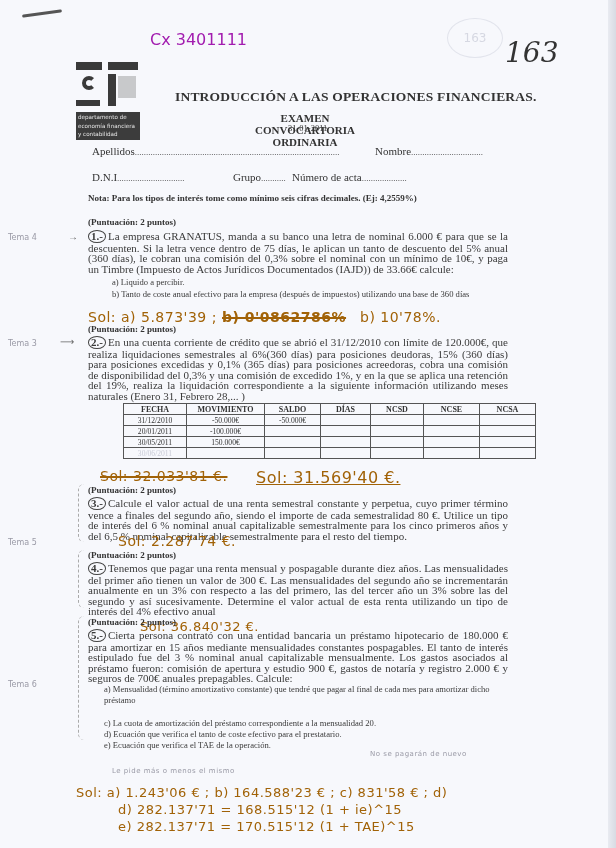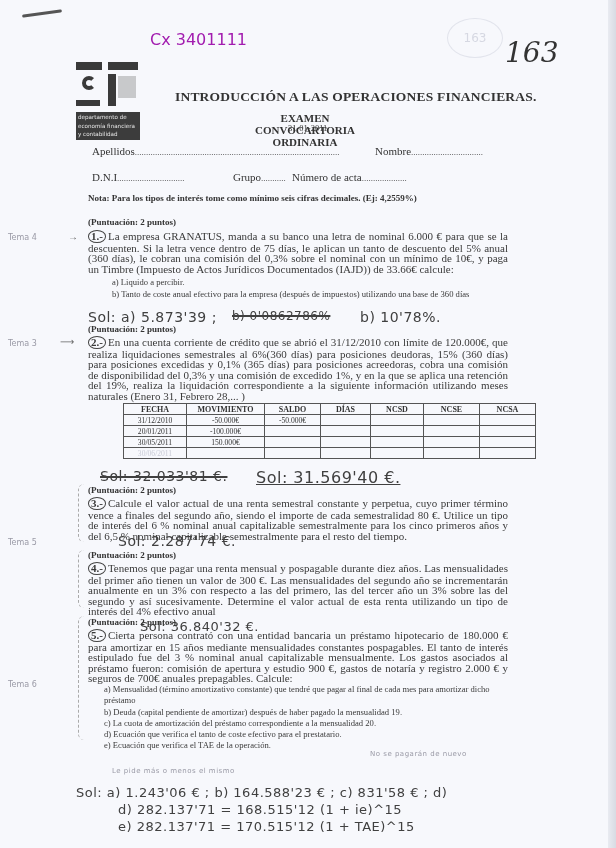--- a/index.html
+++ b/index.html
@@ -11,21 +11,21 @@
     position: relative;
   }
   .page { position: absolute; inset: 0; }
   .right-edge {
     position: absolute; right: 0; top: 0; width: 8px; height: 848px;
     background: linear-gradient(to right, #e9ebf1, #d8dbe3);
   }
   .abs { position: absolute; }
   .hand {
     font-family: "DejaVu Sans", sans-serif;
-    color: #404040;
+    color: #a16207;
     font-weight: normal;
     letter-spacing: 0.5px;
   }
   .faint { color: #c9cbd6; }
   .stroke-mark {
     position: absolute; left: 22px; top: 12px; width: 40px; height: 3px;
     background: #555; transform: rotate(-8deg); border-radius: 2px;
   }
   .page-num {
     position: absolute; left: 505px; top: 36px;
@@ -134,21 +134,21 @@
 
   <div class="q-points" style="left:88px;top:217px;">(Puntuación: 2 puntos)</div>
   <div class="margin-note" style="left:8px;top:233px;">Tema 4</div>
   <div class="arrow" style="left:68px;top:231px;">→</div>
   <div class="q-text" style="left:88px;top:230px;width:420px;">
     <span class="qnum">1.-</span><span>La empresa GRANATUS, manda a su banco una letra de nominal 6.000 € para que se la descuenten. Si la letra vence dentro de 75 días, le aplican un tanto de descuento del 5% anual (360 días), le cobran una comisión del 0,3% sobre el nominal con un mínimo de 10€, y paga un Timbre (Impuesto de Actos Jurídicos Documentados (IAJD)) de 33.66€ calcule:</span>
   </div>
   <div class="sub-item" style="left:112px;top:277px;width:400px;">a) Liquido a percibir.</div>
   <div class="sub-item" style="left:112px;top:289px;width:400px;">b) Tanto de coste anual efectivo para la empresa (después de impuestos) utilizando una base de 360 días</div>
   <div class="abs hand" style="left:88px;top:309px;font-size:14px;">Sol: a) 5.873'39 ;</div>
-  <div class="abs hand strike" style="left:232px;top:309px;font-size:12px;">b) 0'0862786%</div>
+  <div class="abs hand strike" style="left:222px;top:309px;font-size:14px;font-weight:bold;">b) 0'0862786%</div>
   <div class="abs hand" style="left:360px;top:309px;font-size:14px;">b) 10'78%.</div>
 
   <div class="q-points" style="left:88px;top:324px;">(Puntuación: 2 puntos)</div>
   <div class="margin-note" style="left:8px;top:339px;">Tema 3</div>
   <div class="arrow" style="left:60px;top:336px;">⟶</div>
   <div class="q-text" style="left:88px;top:336px;width:420px;">
     <span class="qnum">2.-</span><span>En una cuenta corriente de crédito que se abrió el 31/12/2010 con límite de 120.000€, que realiza liquidaciones semestrales al 6%(360 días) para posiciones deudoras, 15% (360 días) para posiciones excedidas y 0,1% (365 días) para posiciones acreedoras, cobra una comisión de disponibilidad del 0,3% y una comisión de excedido 1%, y en la que se aplica una retención del 19%, realiza la liquidación correspondiente a la siguiente información utilizando meses naturales (Enero 31, Febrero 28,... )</span>
   </div>
 
   <table class="mov">
@@ -220,21 +220,20 @@
   </div>
   <div class="abs hand" style="left:140px;top:603px;font-size:13px;margin-top:16px;">Sol: 36.840'32 €.</div>
 
   <div class="bracket" style="left:78px;top:616px;height:124px;width:6px;"></div>
   <div class="q-points" style="left:88px;top:617px;">(Puntuación: 2 puntos)</div>
   <div class="margin-note" style="left:8px;top:680px;">Tema 6</div>
   <div class="q-text" style="left:88px;top:629px;width:420px;">
     <span class="qnum">5.-</span><span>Cierta persona contrató con una entidad bancaria un préstamo hipotecario de 180.000 € para amortizar en 15 años mediante mensualidades constantes pospagables. El tanto de interés estipulado fue del 3 % nominal anual capitalizable mensualmente. Los gastos asociados al préstamo fueron: comisión de apertura y estudio 900 €, gastos de notaría y registro 2.000 € y seguros de 700€ anuales prepagables. Calcule:</span>
   </div>
   <div class="sub-item" style="left:104px;top:684px;width:400px;">a)  Mensualidad (término amortizativo constante) que tendré que pagar al final de cada mes para amortizar dicho préstamo</div>
-  <div class="sub-item" style="left:104px;top:707px;width:400px;">b)  Deuda (capital pendiente de amortizar) después de haber pagado la mensualidad 19.</div>
   <div class="sub-item" style="left:104px;top:718px;width:400px;">c)  La cuota de amortización del préstamo correspondiente a la mensualidad 20.</div>
   <div class="sub-item" style="left:104px;top:729px;width:400px;">d)  Ecuación que verifica el tanto de coste efectivo para el prestatario.</div>
   <div class="sub-item" style="left:104px;top:740px;width:400px;">e)  Ecuación que verifica el TAE de la operación.</div>
   <div class="abs hand" style="left:370px;top:742px;font-size:7px;color:#9a9aa6;margin-top:8px;">No se pagarán de nuevo</div>
   <div class="abs hand" style="left:112px;top:767px;font-size:7px;color:#9a9aa6;">Le pide más o menos el mismo</div>
 
   <div class="abs hand" style="left:76px;top:785px;font-size:13px;">Sol: a) 1.243'06 € ; b) 164.588'23 € ; c) 831'58 € ; d)</div>
   <div class="abs hand" style="left:118px;top:802px;font-size:13px;">d) 282.137'71 = 168.515'12 (1 + ie)^15</div>
   <div class="abs hand" style="left:118px;top:819px;font-size:13px;">e) 282.137'71 = 170.515'12 (1 + TAE)^15</div>
 </div>

